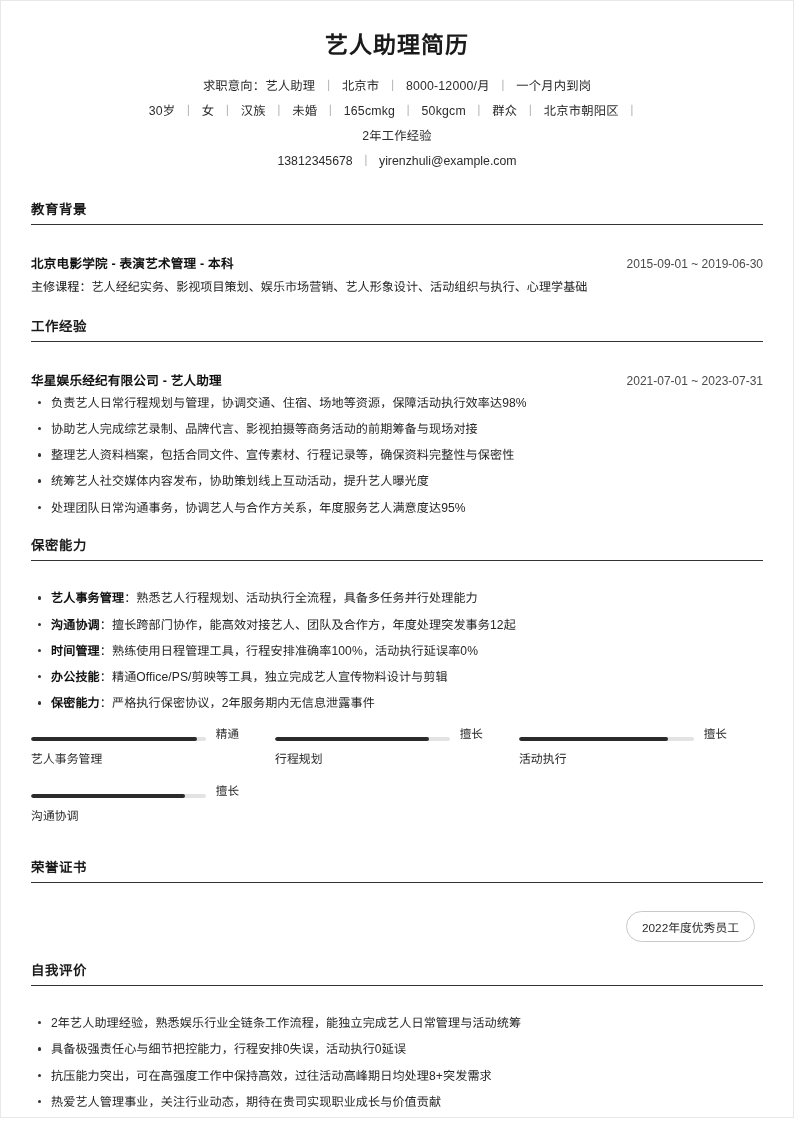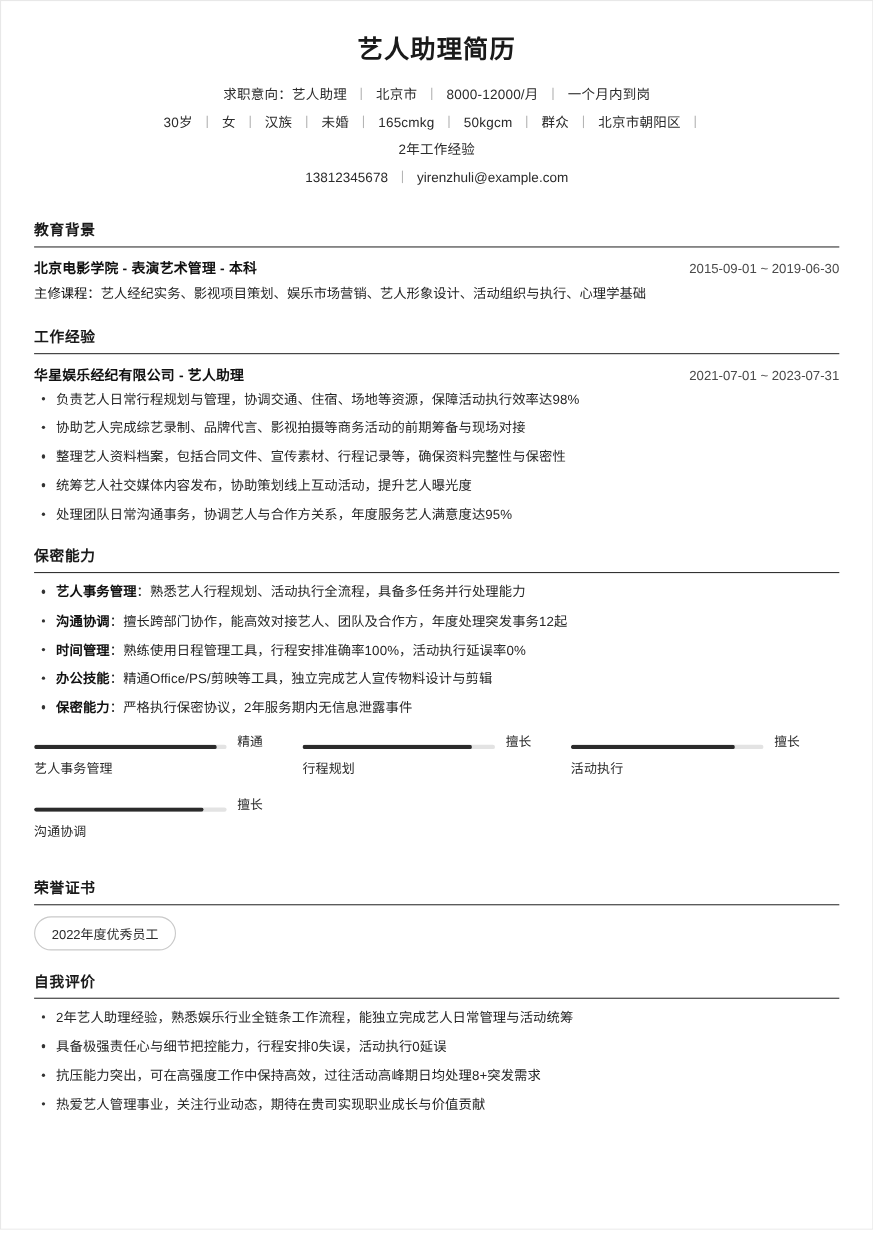--- a/index.html
+++ b/index.html
@@ -61,21 +61,21 @@
   .section {
     margin-top: 17px;
   }
   .section-title {
     font-size: 13.4px;
     font-weight: bold;
     color: #1a1a1a;
     letter-spacing: 0.6px;
     padding-bottom: 6px;
     border-bottom: 1.4px solid #333333;
-    margin-bottom: 8px;
+    margin-bottom: 28px;
   }
 
   
   .entry {
     margin-bottom: 2px;
   }
   .entry-head {
     display: flex;
     justify-content: space-between;
     align-items: baseline;
@@ -168,20 +168,21 @@
   .skillbar-name {
     font-size: 11.8px;
     color: #2b2b2b;
     margin-top: 8px;
     letter-spacing: 0.1px;
   }
 
   
   .tags {
     margin-top: 10px;
+    text-align: right;
   }
   .tag {
     display: inline-block;
     border: 1px solid #c9c9c9;
     border-radius: 16px;
     padding: 6px 15px;
     font-size: 11.8px;
     color: #2b2b2b;
     background: #ffffff;
     margin-right: 8px;

